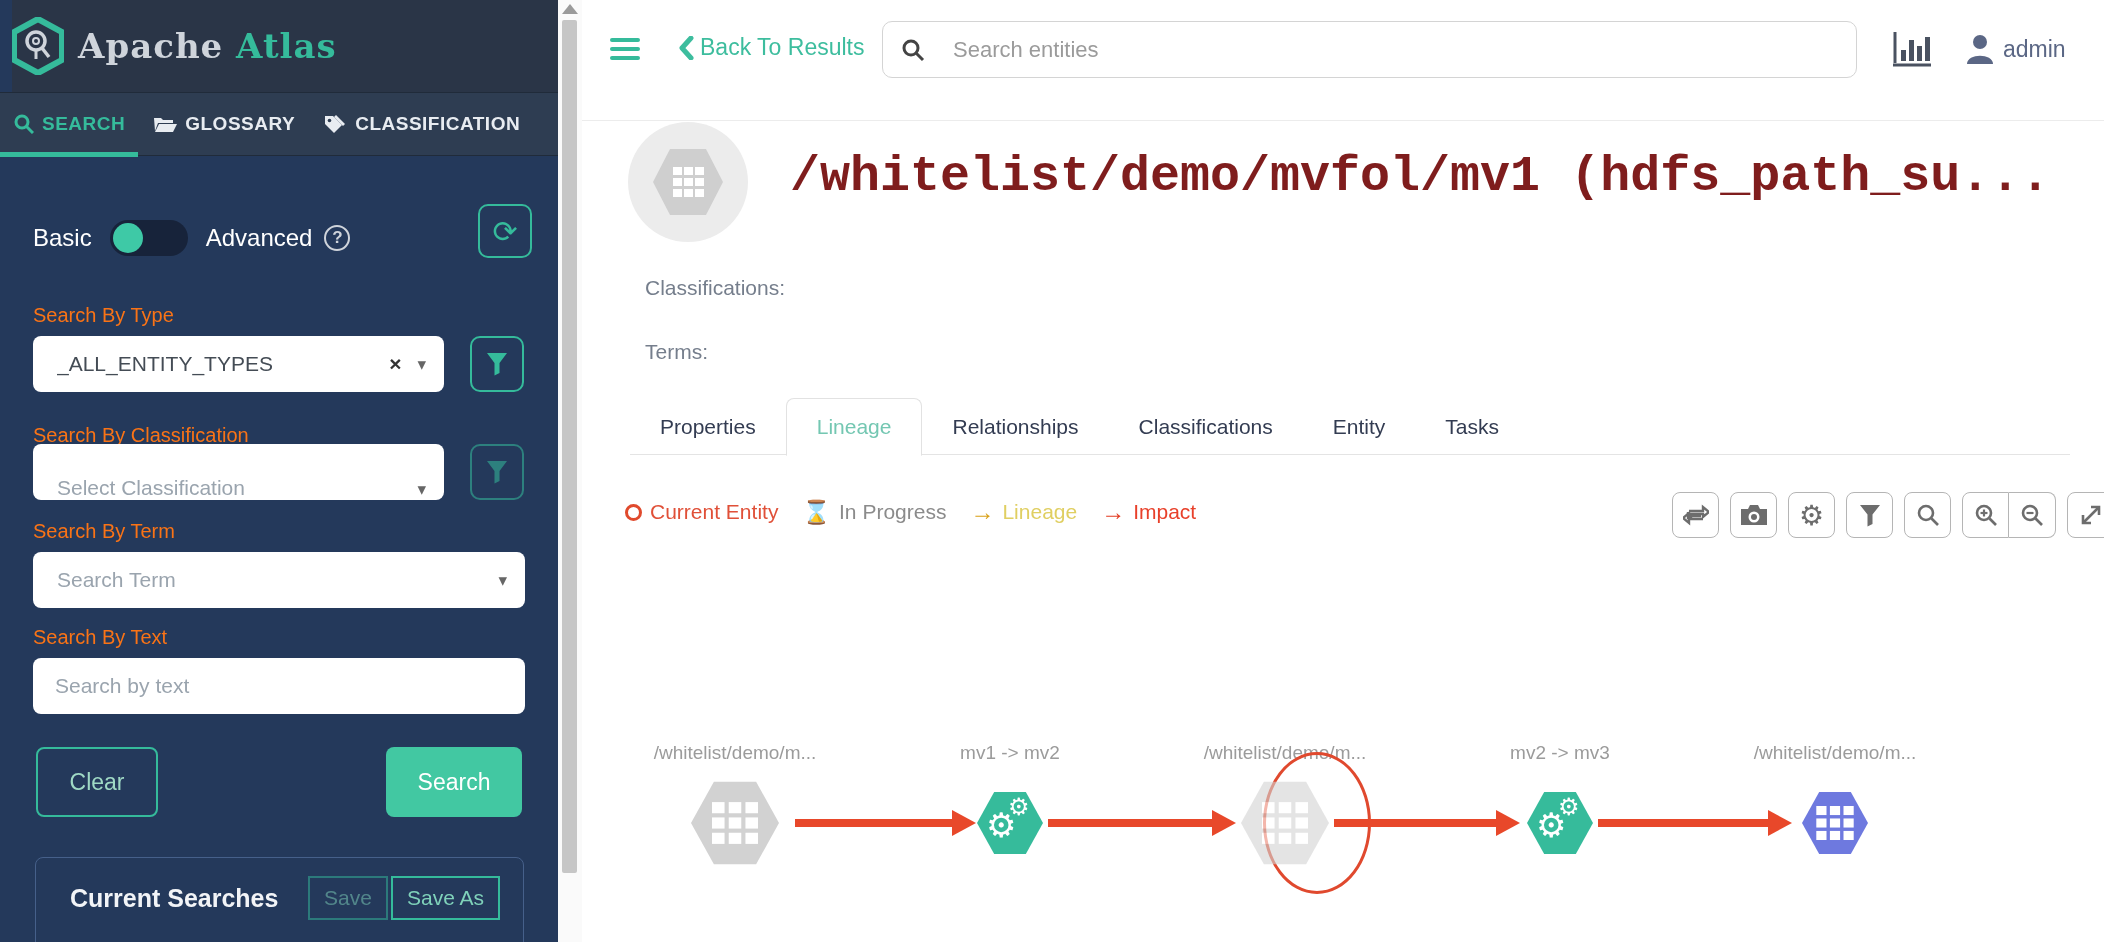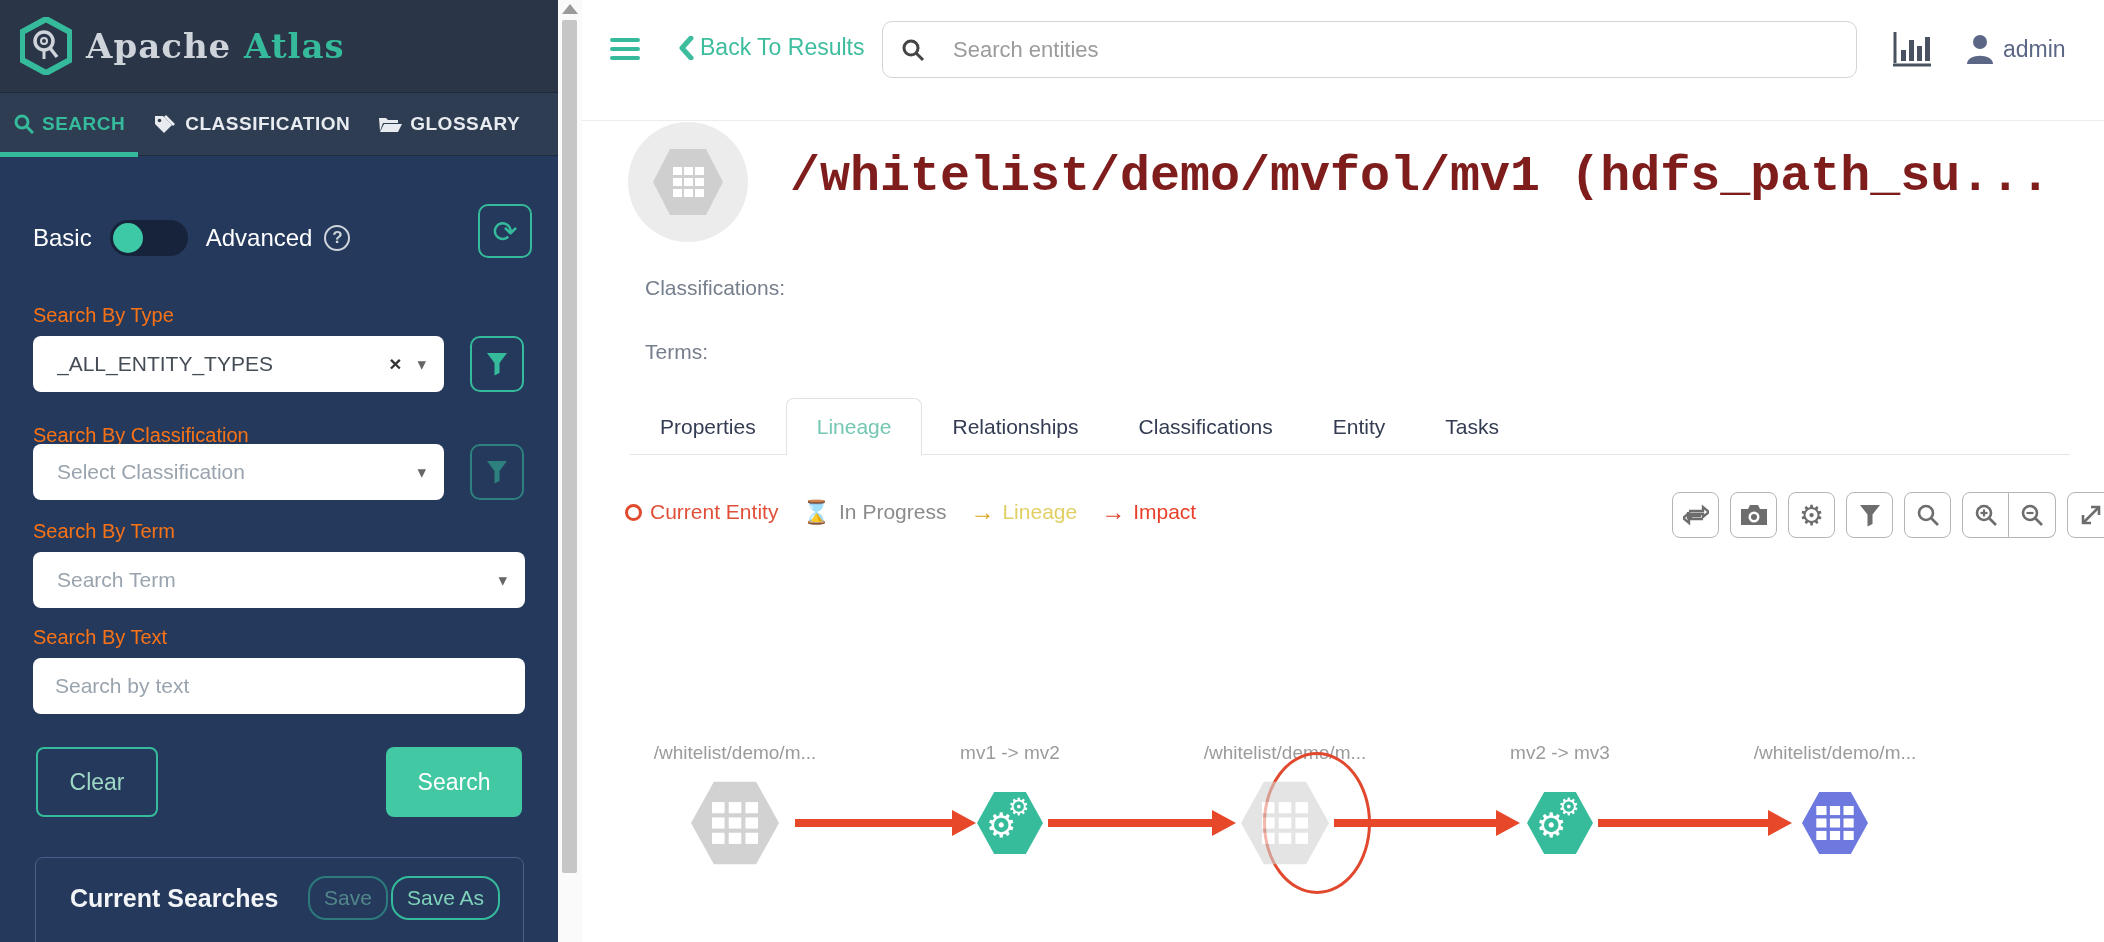--- a/index.html
+++ b/index.html
@@ -2,21 +2,21 @@
 <html><head>
 <meta charset="utf-8">
 <style>
   * { margin:0; padding:0; box-sizing:border-box; }
   html,body { width:2104px; height:942px; }
   body { font-family:"Liberation Sans", sans-serif; background:#fff; }
   #app { position:relative; width:2104px; height:942px; overflow:hidden; background:#fff; }
 
   
   #sidebar { position:absolute; left:0; top:0; width:558px; height:942px; background:#24395b; }
-  .side-header { position:absolute; left:0; top:0; width:558px; height:92px; background:#2a3547; display:flex; align-items:center; padding-left:20px; }
+  .side-header { position:absolute; left:12px; top:0; width:558px; height:92px; background:#2a3547; display:flex; align-items:center; }
   .logo-hex { width:52px; height:58px; margin-right:14px; }
   .logo-text { font-family:"DejaVu Serif", serif; font-weight:bold; font-size:34px; color:#cfd4db; letter-spacing:1px; }
   .logo-text .atlas { color:#35bb9b; }
   .side-nav { position:absolute; left:0; top:92px; width:558px; height:64px; background:#2e3d52; border-top:1px solid #202b3a; border-bottom:1px solid #202b3a; display:flex; align-items:center; padding-left:14px; gap:28px; }
   .nav-item { display:flex; align-items:center; gap:8px; font-size:19px; font-weight:bold; letter-spacing:0.5px; color:#e8ecf1; height:100%; position:relative; cursor:pointer; }
   .nav-item.active { color:#35bb9b; }
   .nav-underline { position:absolute; left:0; top:152px; width:138px; height:5px; background:#35bb9b; z-index:3; }
   .nav-icon svg { display:block; }
 
   .side-body { position:absolute; left:0; top:156px; width:558px; height:786px; background:#24395b; }
@@ -37,21 +37,21 @@
   .filter-btn { position:absolute; left:470px; width:54px; height:56px; border:2px solid #35bb9b; border-radius:10px; background:transparent; display:flex; align-items:center; justify-content:center; cursor:pointer; }
   .filter-btn.dim { opacity:0.55; }
   .text-input { position:absolute; left:33px; width:492px; height:56px; background:#fff; border:none; border-radius:8px; font-size:21px; color:#444c55; padding:0 22px; font-family:"Liberation Sans",sans-serif; }
   .text-input::placeholder { color:#9aa4ae; }
 
   .clear-btn { position:absolute; left:36px; top:591px; width:122px; height:70px; background:transparent; border:2px solid #35bb9b; border-radius:8px; color:#9fd9c5; font-size:23px; cursor:pointer; }
   .search-btn { position:absolute; left:386px; top:591px; width:136px; height:70px; background:#42c8a2; border:none; border-radius:8px; color:#fff; font-size:23px; cursor:pointer; }
 
   .fav-panel { position:absolute; left:35px; top:701px; width:489px; height:180px; border:1px solid #46608a; border-radius:8px; }
   .fav-title { position:absolute; left:34px; top:26px; color:#f2f4f7; font-size:25px; font-weight:bold; }
-  .fav-btn { position:absolute; top:18px; height:44px; border:2px solid #35bb9b; border-radius:18px; background:transparent; color:#7fd2ba; font-size:21px; padding:0 14px; cursor:pointer; }
+  .fav-btn { position:absolute; top:18px; height:44px; border:2px solid #35bb9b; border-radius:0; background:transparent; color:#7fd2ba; font-size:21px; padding:0 14px; cursor:pointer; }
   .fav-btn.dim { opacity:0.5; }
 
   
   #side-scroll { position:absolute; left:558px; top:0; width:24px; height:942px; background:#fafafa; }
   #side-scroll .arrow-up { position:absolute; left:4px; top:4px; width:0; height:0; border-left:8px solid transparent; border-right:8px solid transparent; border-bottom:10px solid #9a9a9a; }
   #side-scroll .thumb { position:absolute; left:4px; top:20px; width:15px; height:853px; background:#c6c6c6; border-radius:2px; }
 
   
   #main { position:absolute; left:582px; top:0; width:1522px; height:942px; background:#fff; }
   .topbar { position:absolute; left:0; top:0; width:1522px; height:121px; background:#fff; border-bottom:1px solid #ececec; }
@@ -127,36 +127,36 @@
         <span class="nav-icon">
           <svg width="20" height="20" viewBox="0 0 20 20">
               <circle cx="8" cy="8" r="6" fill="none" stroke="#35bb9b" stroke-width="3"></circle>
               <line x1="12.5" y1="12.5" x2="19" y2="19" stroke="#35bb9b" stroke-width="3"></line>
             </svg>
         </span>
         <span>SEARCH</span>
       </div>
       <div class="nav-item">
         <span class="nav-icon">
+          <svg width="24" height="19" viewBox="0 0 24 19">
+              <path d="M1 3 L8 3 L10 5 L20 5 L20 8 L5 8 L2 16 Z" fill="#e8ecf1"></path>
+              <path d="M6 9 L24 9 L20 17 L2 17 Z" fill="#e8ecf1"></path>
+            </svg>
+        </span>
+        <span>GLOSSARY</span>
+      </div>
+      <div class="nav-item">
+        <span class="nav-icon">
           <svg width="24" height="20" viewBox="0 0 24 20">
               <path d="M2 2 L10 2 L19 11 L11 19 L2 10 Z" fill="#e8ecf1"></path>
               <circle cx="6.5" cy="6.5" r="1.8" fill="#2e3d52"></circle>
               <path d="M13 1 L22 10 L20 12 L11 3 Z" fill="#e8ecf1"></path>
             </svg>
         </span>
         <span>CLASSIFICATION</span>
-      </div>
-      <div class="nav-item">
-        <span class="nav-icon">
-          <svg width="24" height="19" viewBox="0 0 24 19">
-              <path d="M1 3 L8 3 L10 5 L20 5 L20 8 L5 8 L2 16 Z" fill="#e8ecf1"></path>
-              <path d="M6 9 L24 9 L20 17 L2 17 Z" fill="#e8ecf1"></path>
-            </svg>
-        </span>
-        <span>GLOSSARY</span>
       </div>
     </div>
     <div class="nav-underline"></div>
 
     <div class="side-body">
       <div class="mode-row">
         <span class="mode-label">Basic</span>
         <span class="toggle">
             <span class="knob"></span>
           </span>
@@ -173,21 +173,21 @@
         <span class="sel-x">×</span>
         <span class="sel-caret">▾</span>
       </div>
       <button class="filter-btn" style="top:180px;">
         <svg width="22" height="24" viewBox="0 0 22 24">
             <path d="M1 1 L21 1 L13.5 11 L13.5 21 L8.5 23.5 L8.5 11 Z" fill="#35bb9b"></path>
           </svg>
       </button>
 
       <div class="field-label" style="top:256px;margin-top:12px;">Search By Classification</div>
-      <div class="sel-box" style="top:288px;">
+      <div class="sel-box" style="top:288px;align-items:flex-end;">
         <span class="sel-value sel-placeholder">Select Classification</span>
         <span class="sel-caret">▾</span>
       </div>
       <button class="filter-btn dim" style="top:288px;">
         <svg width="22" height="24" viewBox="0 0 22 24">
             <path d="M1 1 L21 1 L13.5 11 L13.5 21 L8.5 23.5 L8.5 11 Z" fill="#35bb9b"></path>
           </svg>
       </button>
 
       <div class="field-label" style="top:364px;">Search By Term</div>

